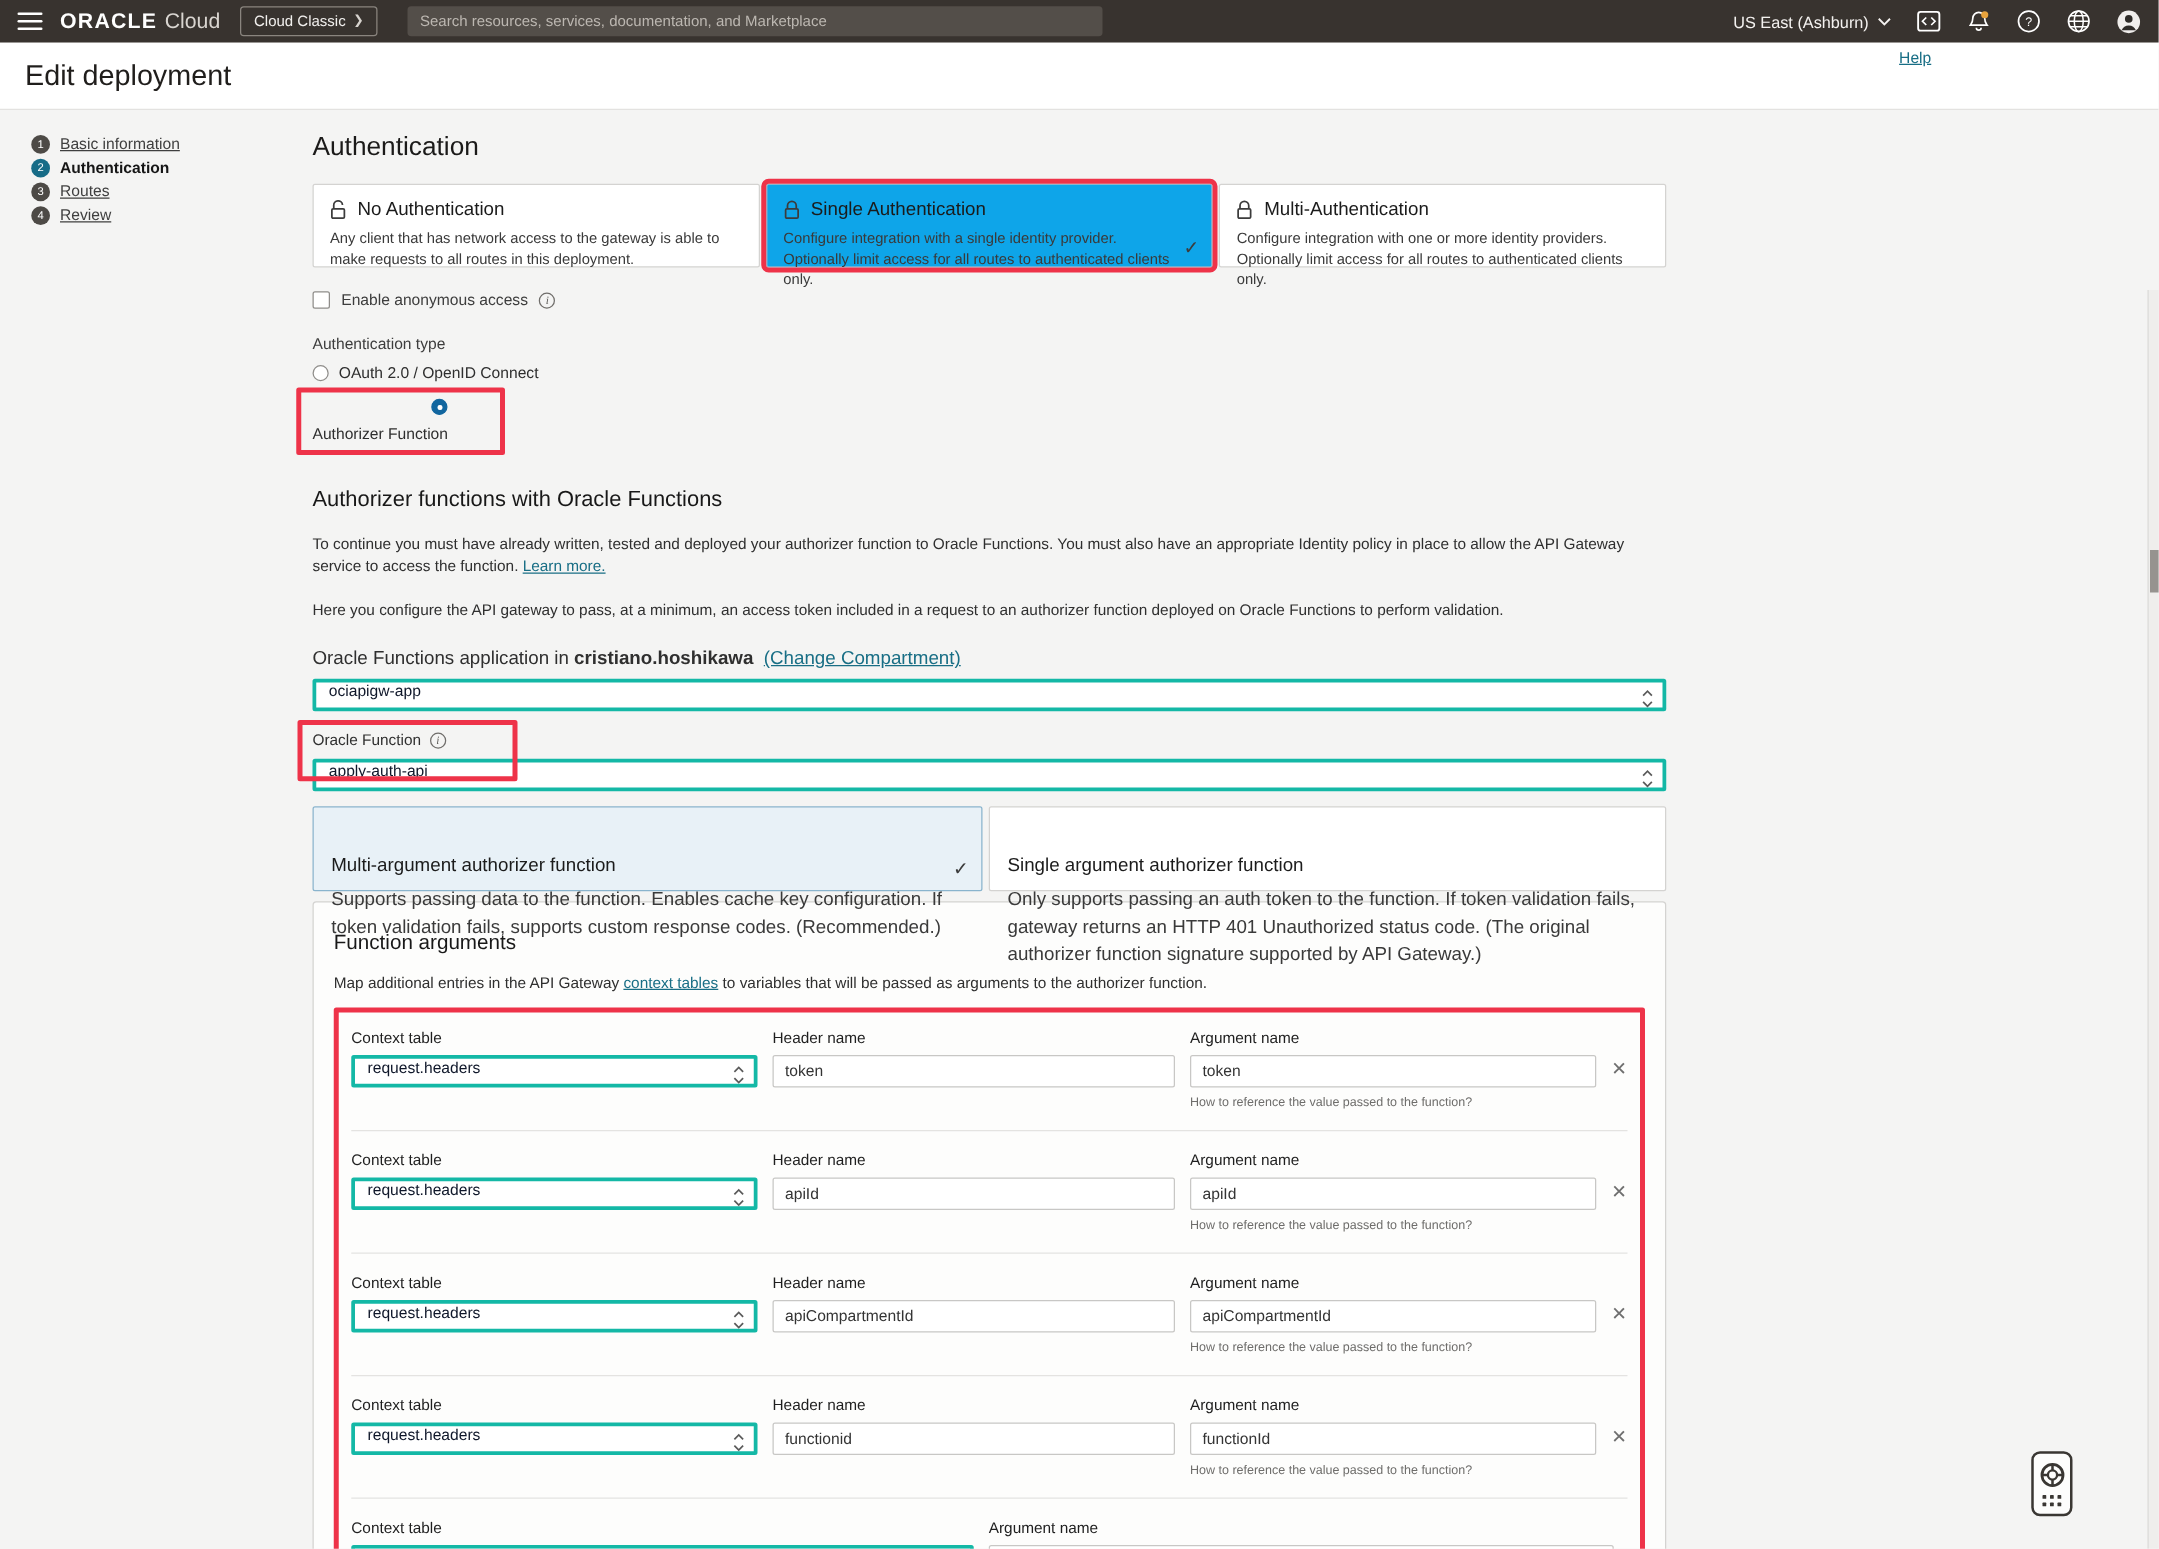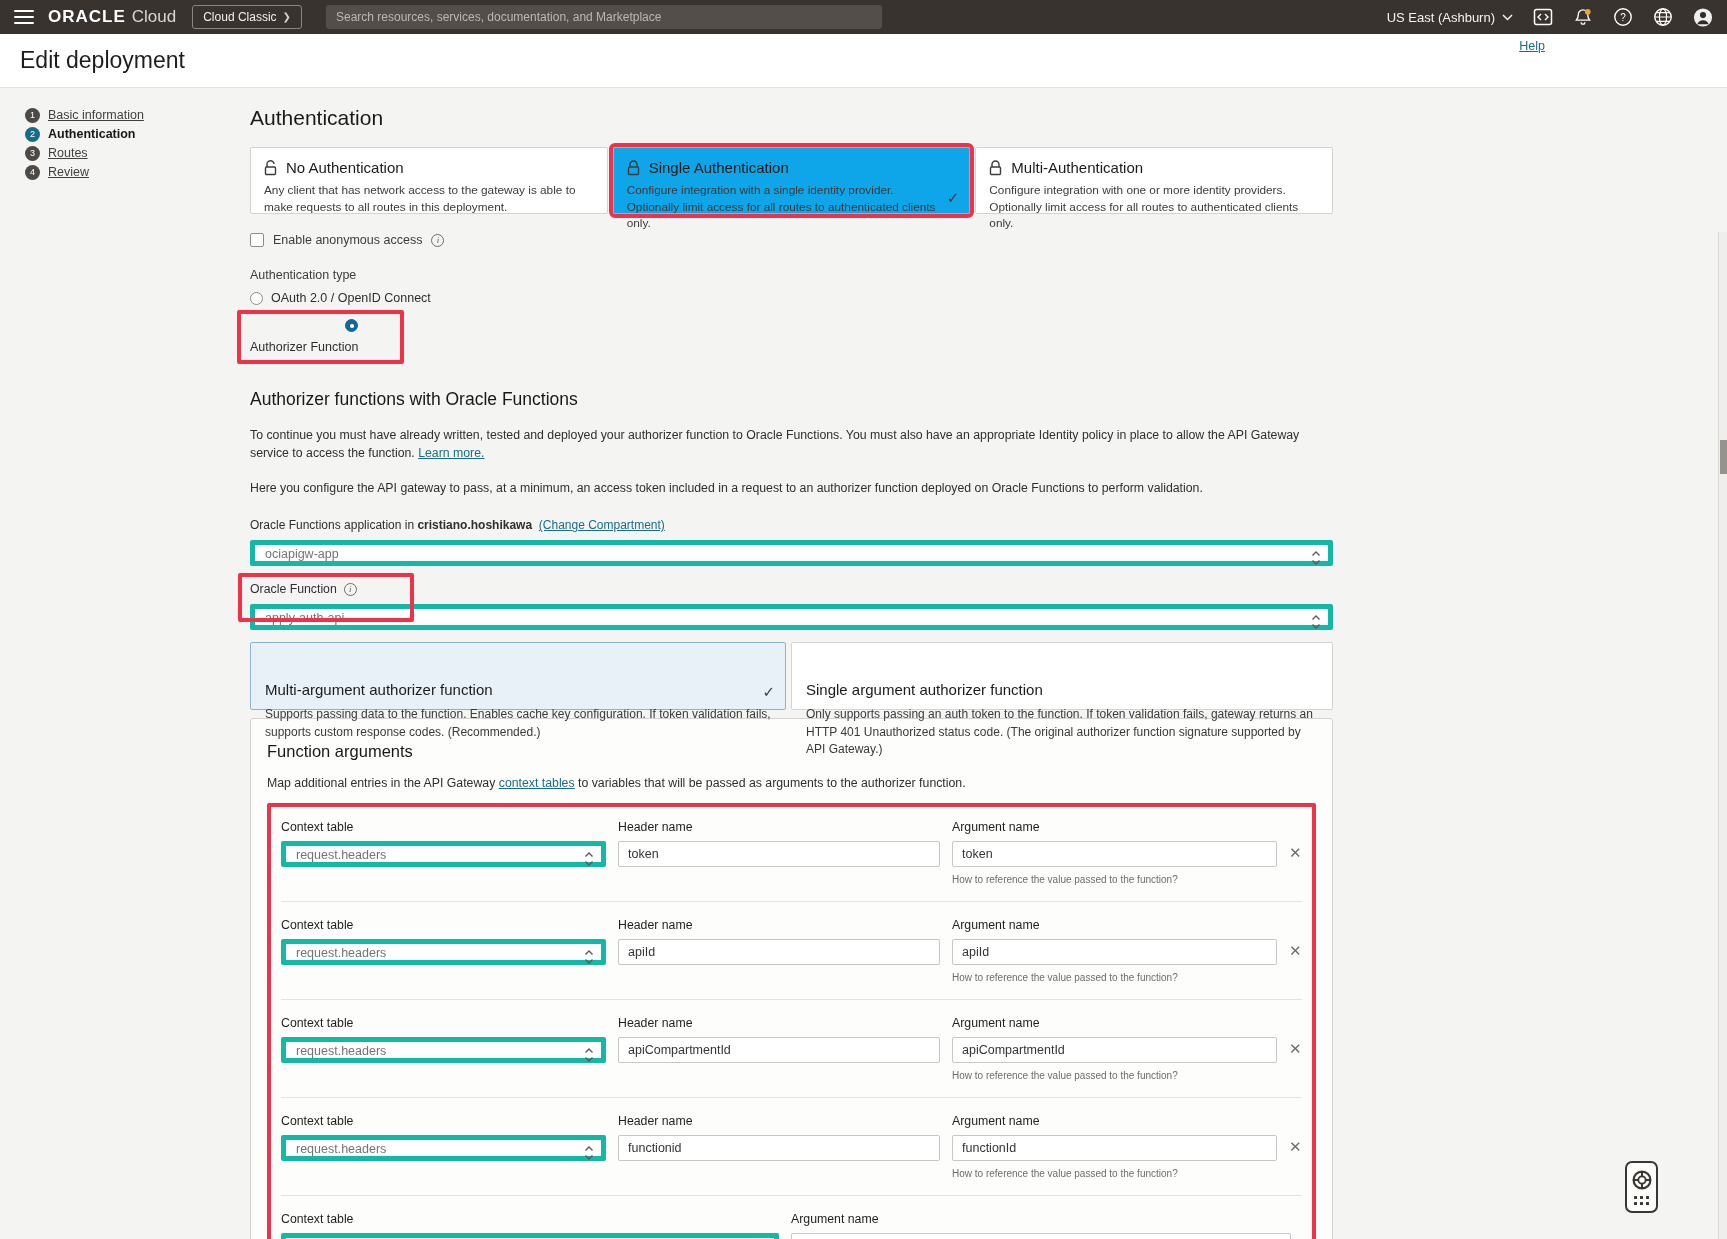--- a/index.html
+++ b/index.html
@@ -88,45 +88,45 @@
   .radio.on::after { content:""; position:absolute; left:4px; top:4px; width:3.5px; height:3.5px; border-radius:50%; background:#fff; }
   .radio-label { font-size:12.5px; color:#2e2e2e; }
   .red-wrap-radio {
     display:inline-flex; align-items:flex-end; gap:8px; border:4px solid #ee3349; border-radius:2px;
     padding:5px 42px 6px 9px; margin-left:-13px; margin-top:5px;flex-direction:column;
   }
 
   
   h2.sub { font-size:17.5px; font-weight:400; color:#181818; margin-top:25px; }
   p.body-text { font-size:12.3px; color:#2f2f2f; margin-top:17px; line-height:1.45; }
-  .app-label { font-size:12px; color:#2f2f2f; margin-top:21px; }
+  .app-label { font-size:15px; color:#2f2f2f; margin-top:21px; }
   .app-label b { font-weight:700; }
 
   .selectbox {
-    position:relative; height:26px; background:#fff; border:5px solid #14b8a6; border-radius:2px;
-    display:flex; align-items:flex-end; padding:0 26px 0 10px; font-size:12.5px; color:#737373;
+    position:relative; height:26px; background:#fff; border:3px solid #14b8a6; border-radius:2px;
+    display:flex; align-items:flex-start; padding:0 26px 0 10px; font-size:12.5px; color:#0f172a;
     margin-top:8px; cursor:pointer;
   }
   .selectbox .stepper { position:absolute; right:7px; top:5px; }
 
   .field-oraclefn { position:relative; margin-top:16px; }
   .fn-label-row { display:flex; align-items:center; gap:7px; font-size:12.3px; color:#2f2f2f; }
   .red-overlay-fn {
     position:absolute; left:-12px; top:-9px; width:176px; height:49px;
     border:4px solid #ee3349; border-radius:2px; pointer-events:none; z-index:3;
   }
 
   
   .mode-cards { display:flex; gap:5px; margin-top:12px; }
   .mode-card { position:relative; background:#fff; border:1px solid #d4d3d1; border-radius:2px; padding:12px 14px; height:68px; cursor:pointer; }
   .mode-card.c1 { width:536px; }
   .mode-card.c2 { width:542px; }
   .mode-card.selected { background:#e8f1f7; border-color:#8ab4cd; }
   .mode-title { font-size:15px; color:#1b1b1b;margin-top:26px; }
-  .mode-desc { font-size:12px; color:#3a3a3a; line-height:1.45; margin-top:8px; }
+  .mode-desc { font-size:15px; color:#3a3a3a; line-height:1.45; margin-top:8px; }
   .mode-card .card-check { bottom:8px; }
 
   
   .fa-container { margin-top:8px; background:#fdfdfc; border:1px solid #d4d3d1; border-radius:3px; padding:17px 16px 20px; }
   .fa-title { font-size:16.5px; font-weight:400; color:#181818; margin-top:6px; }
   .fa-intro { font-size:12.3px; color:#2f2f2f; margin-top:15px; }
   .rows-wrap { border:4px solid #ee3349; border-radius:2px; margin-top:13px; padding:9px 10px 6px; }
   .arg-row { display:grid; grid-template-columns:325px 322px 325px 1fr; column-gap:12px; padding:4px 0 2px; }
   .arg-row.last { grid-template-columns:498px 500px 1fr; }
   .fld-label { font-size:12.3px; color:#1f1f1f; margin-bottom:7px; }

